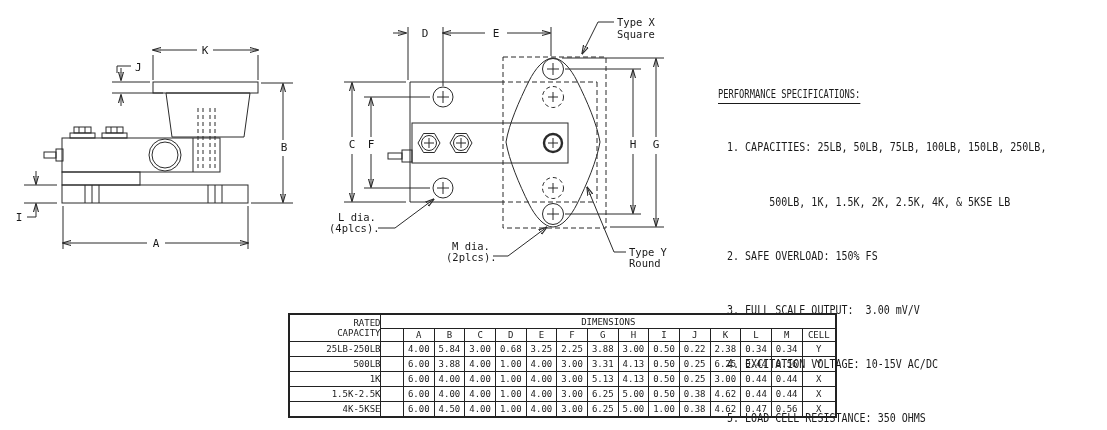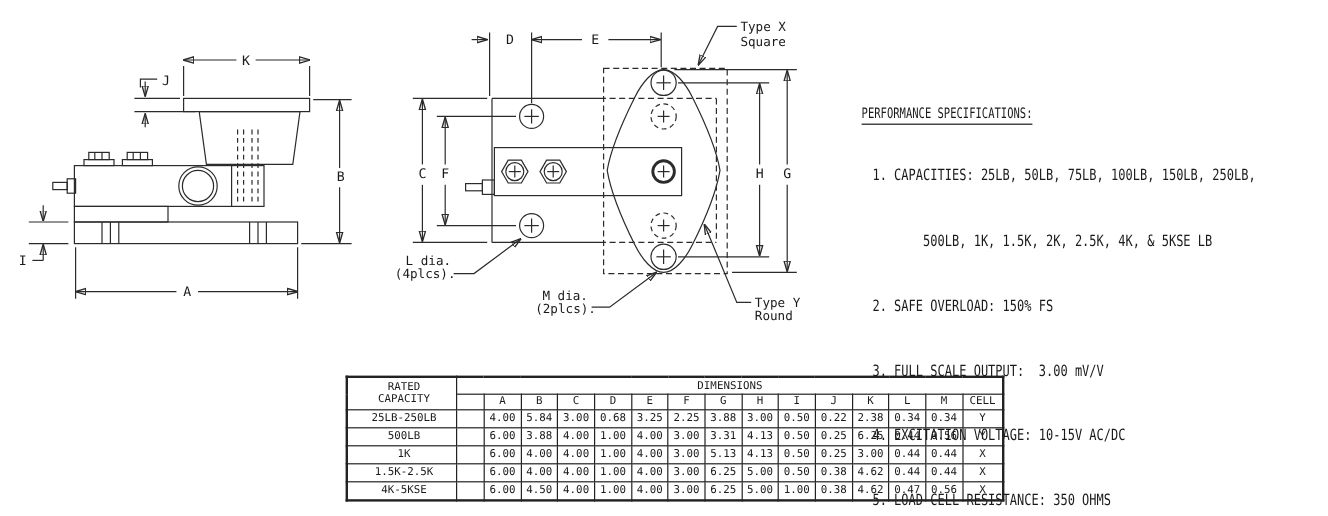--- a/index.html
+++ b/index.html
@@ -20,21 +20,21 @@
   .spec-title-row{height:16.4px;line-height:16.4px;}
   .spec-line{height:16.2px;line-height:16.2px;font-size:13px;
       transform:scaleX(0.77);transform-origin:0 50%;}
   
   #dimtable{position:absolute;left:288px;top:313px;width:549px;
       border-collapse:collapse;table-layout:fixed;
       font-size:9px;line-height:10px;}
   #dimtable td{border:1px solid #222;padding:0;text-align:center;vertical-align:middle;
       height:13px;overflow:hidden;}
   #dimtable{border:2px solid #222;}
-  #dimtable td.cap{text-align:center;padding-left:3px;}
+  #dimtable td.cap{text-align:right;padding-left:3px;}
   #dimtable tr.datarow td{height:14px;}
   #dimtable .hdr2 td{height:12px;}
 </style>
 </head>
 <body>
 
 <div id="sheet">
 
   <svg style="left:0;top:0;" width="310" height="300" viewBox="0 0 310 300">
     <defs>

